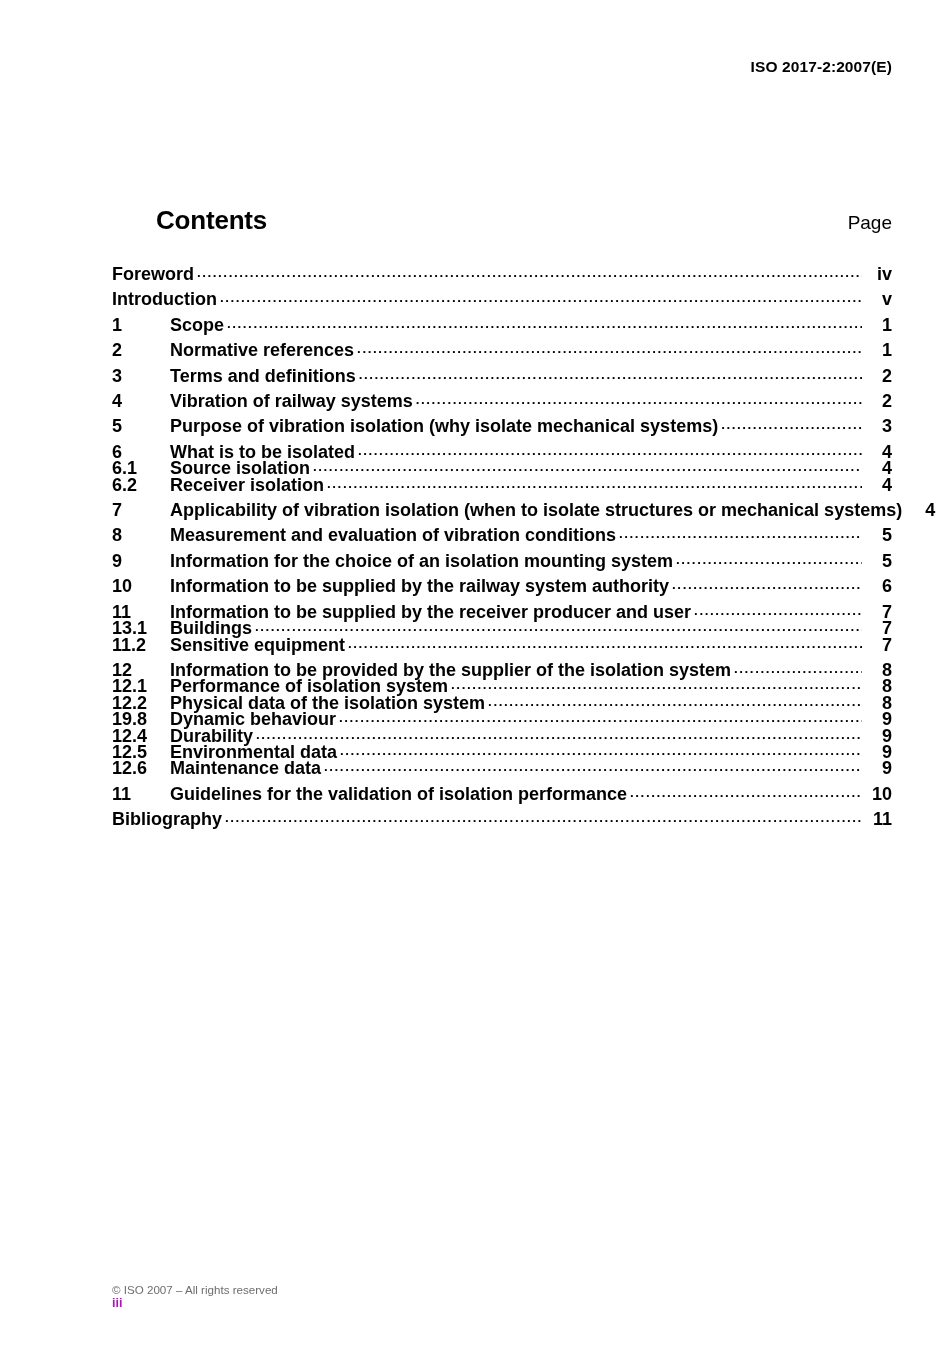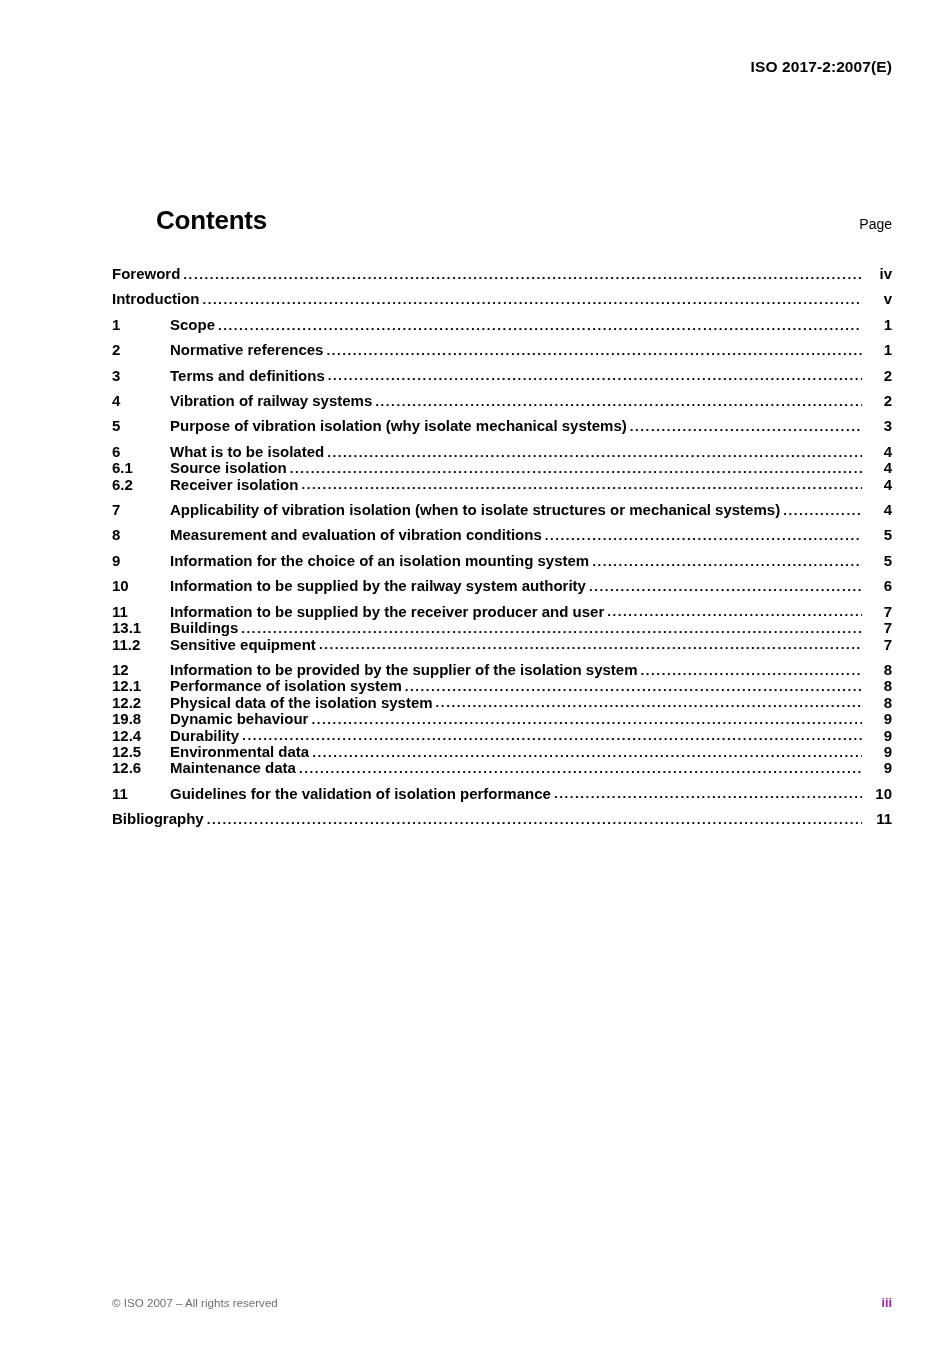--- a/index.html
+++ b/index.html
@@ -42,41 +42,41 @@
     align-items: baseline;
     justify-content: space-between;
   }
   .contents-title {
     font-size: 26px;
     font-weight: bold;
     letter-spacing: -0.2px;
     margin-left: 44px;
   }
   .page-word {
-    font-size: 14px;
+    font-size: 19px;
     font-weight: normal;
   }
 
   
   .toc {
     position: absolute;
     top: 266px;
     left: 112px;
     width: 780px;
   }
   .toc-group {
     margin-bottom: 9px;
   }
   .toc-group:last-child {
     margin-bottom: 10px;
   }
   .toc-row {
     display: flex;
-    align-items: center;
-    font-size: 15px;
+    align-items: flex-start;
+    font-size: 18px;
     font-weight: bold;
     line-height: 16.4px;
     white-space: nowrap;
   }
   .toc-num {
     flex: 0 0 58px;
     width: 58px;
   }
   .toc-row.no-num .toc-label {
     margin-left: 0;
@@ -114,20 +114,21 @@
   .doc-footer {
     position: absolute;
     bottom: 35px;
     left: 112px;
     right: 58px;
     display: flex;
     justify-content: space-between;
     align-items: baseline;
     font-size: 11.6px;
     color: #6d6d6d;
+    flex-direction: column;
   }
   .footer-page {
     font-weight: bold;
     font-size: 12.5px;
     color: #a21caf;
   }
 </style>
 </head>
 <body>
 

